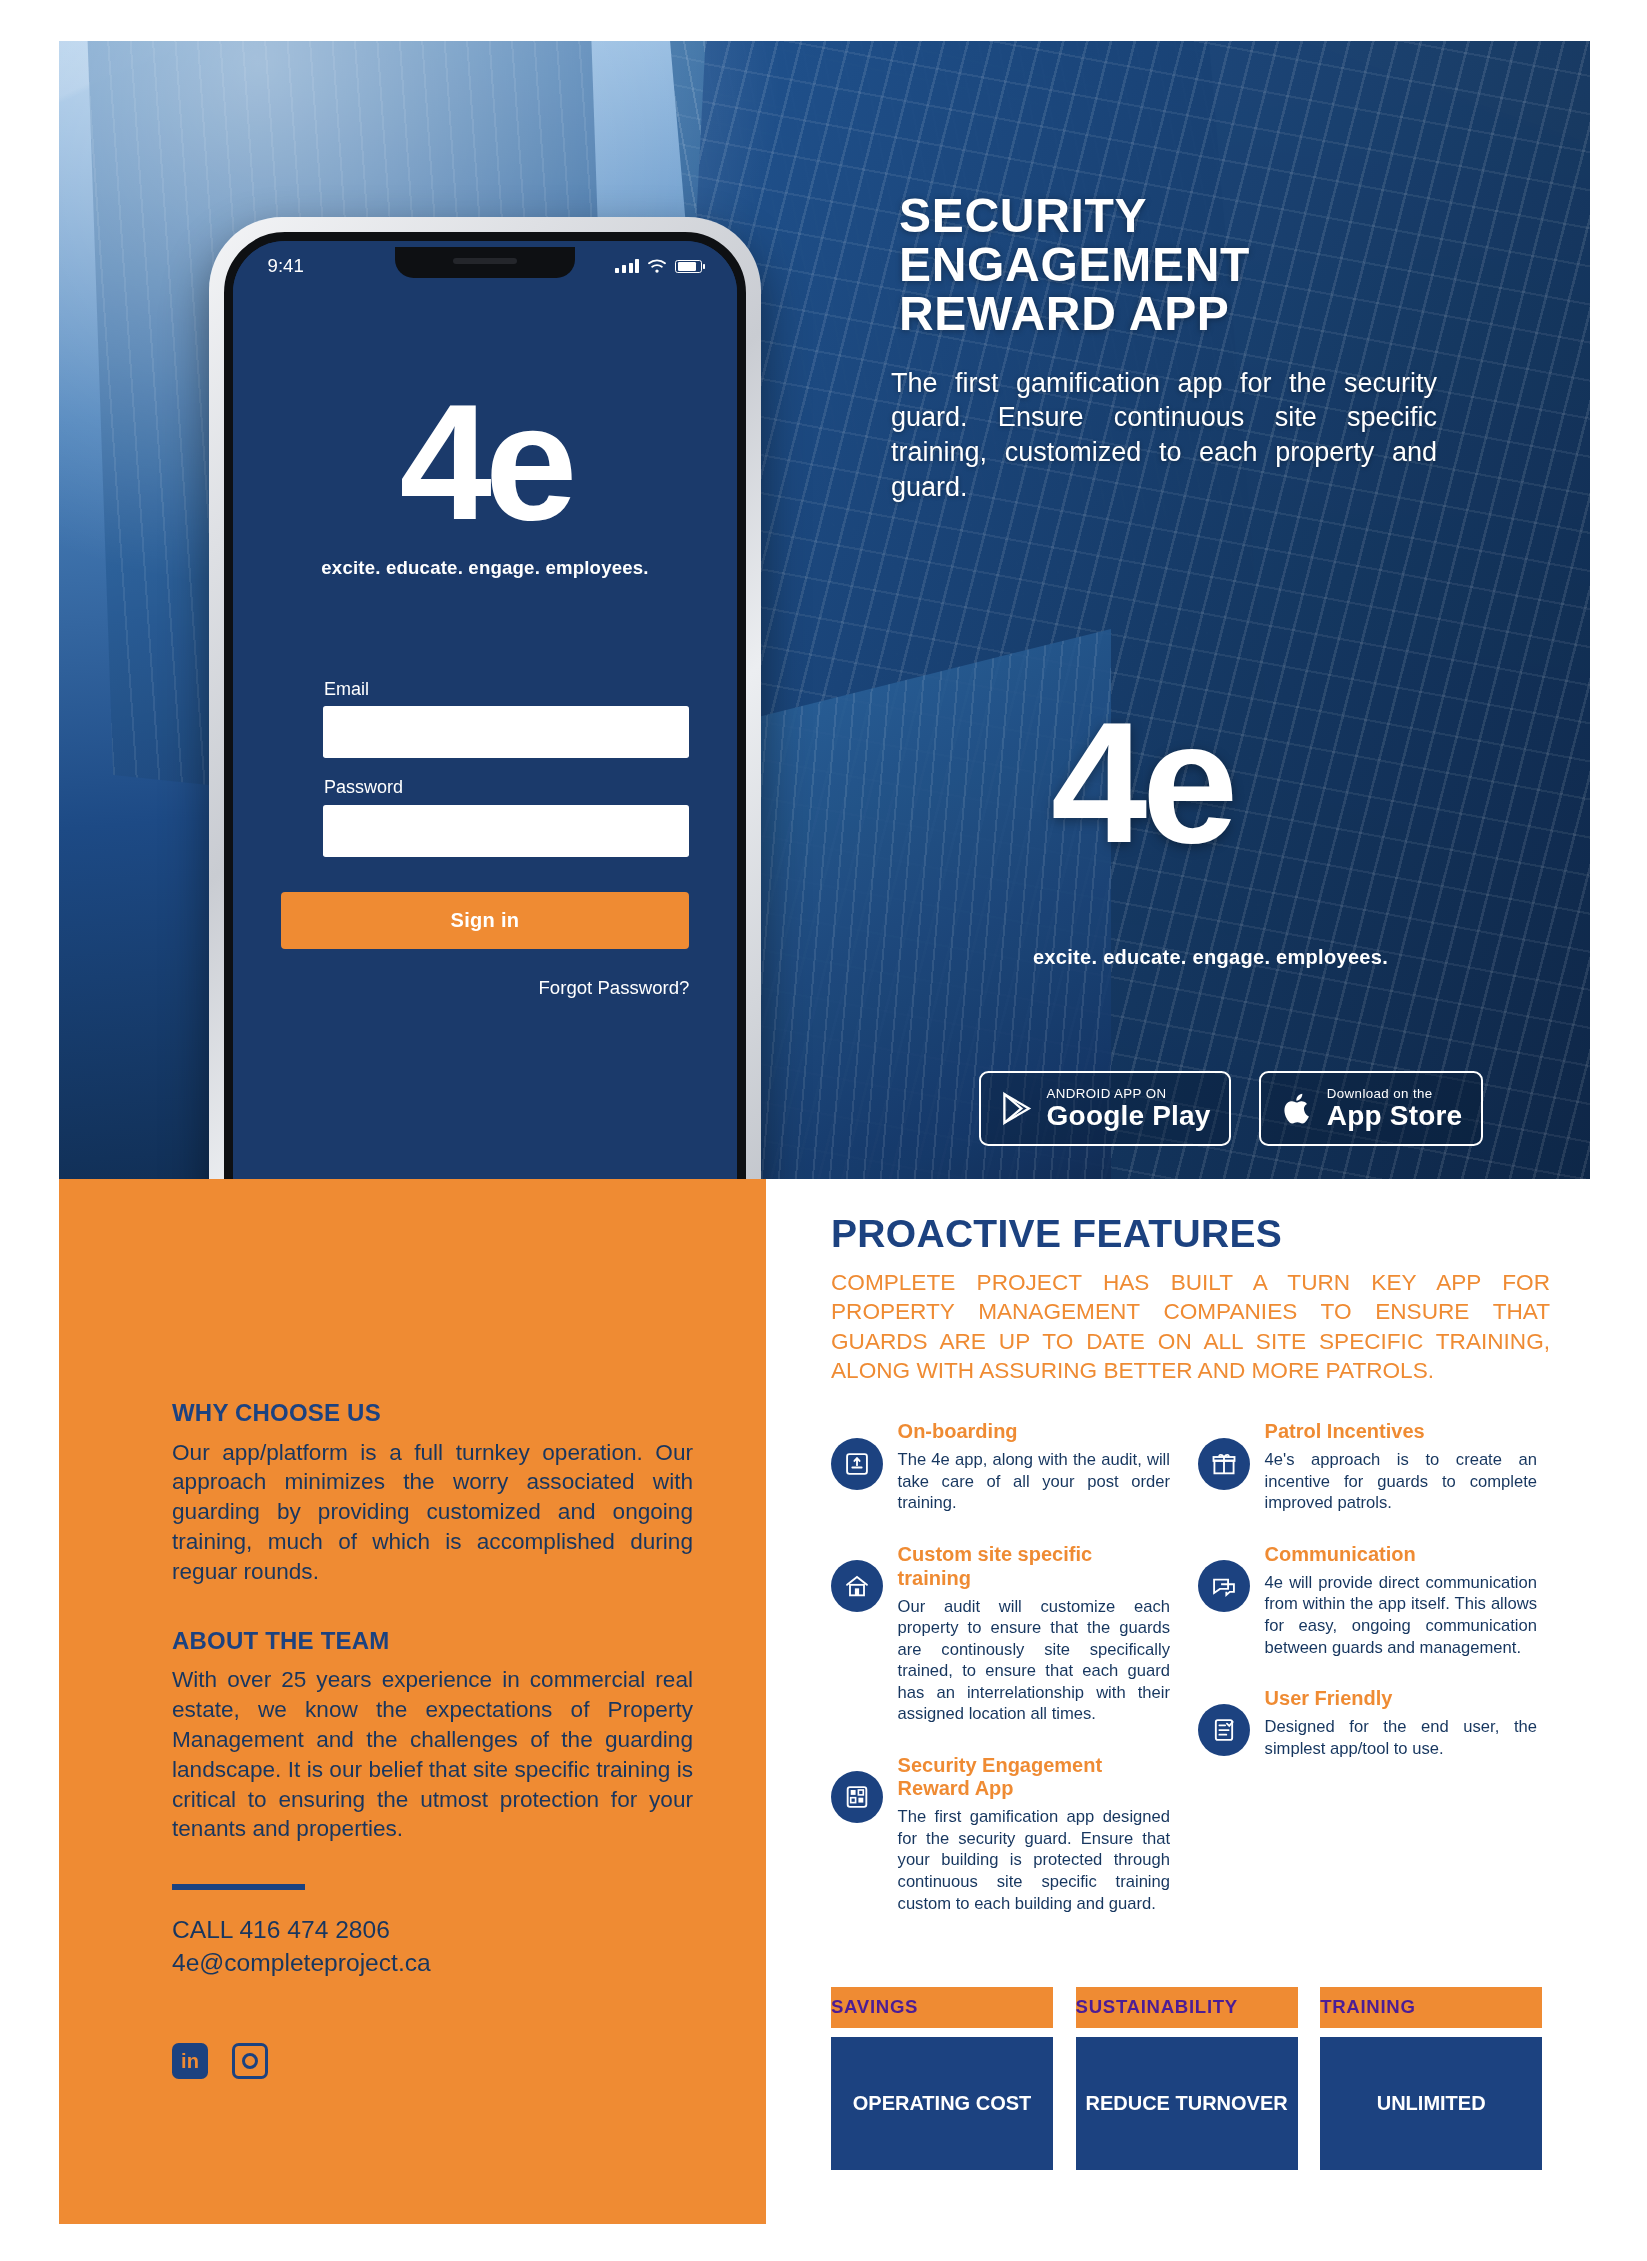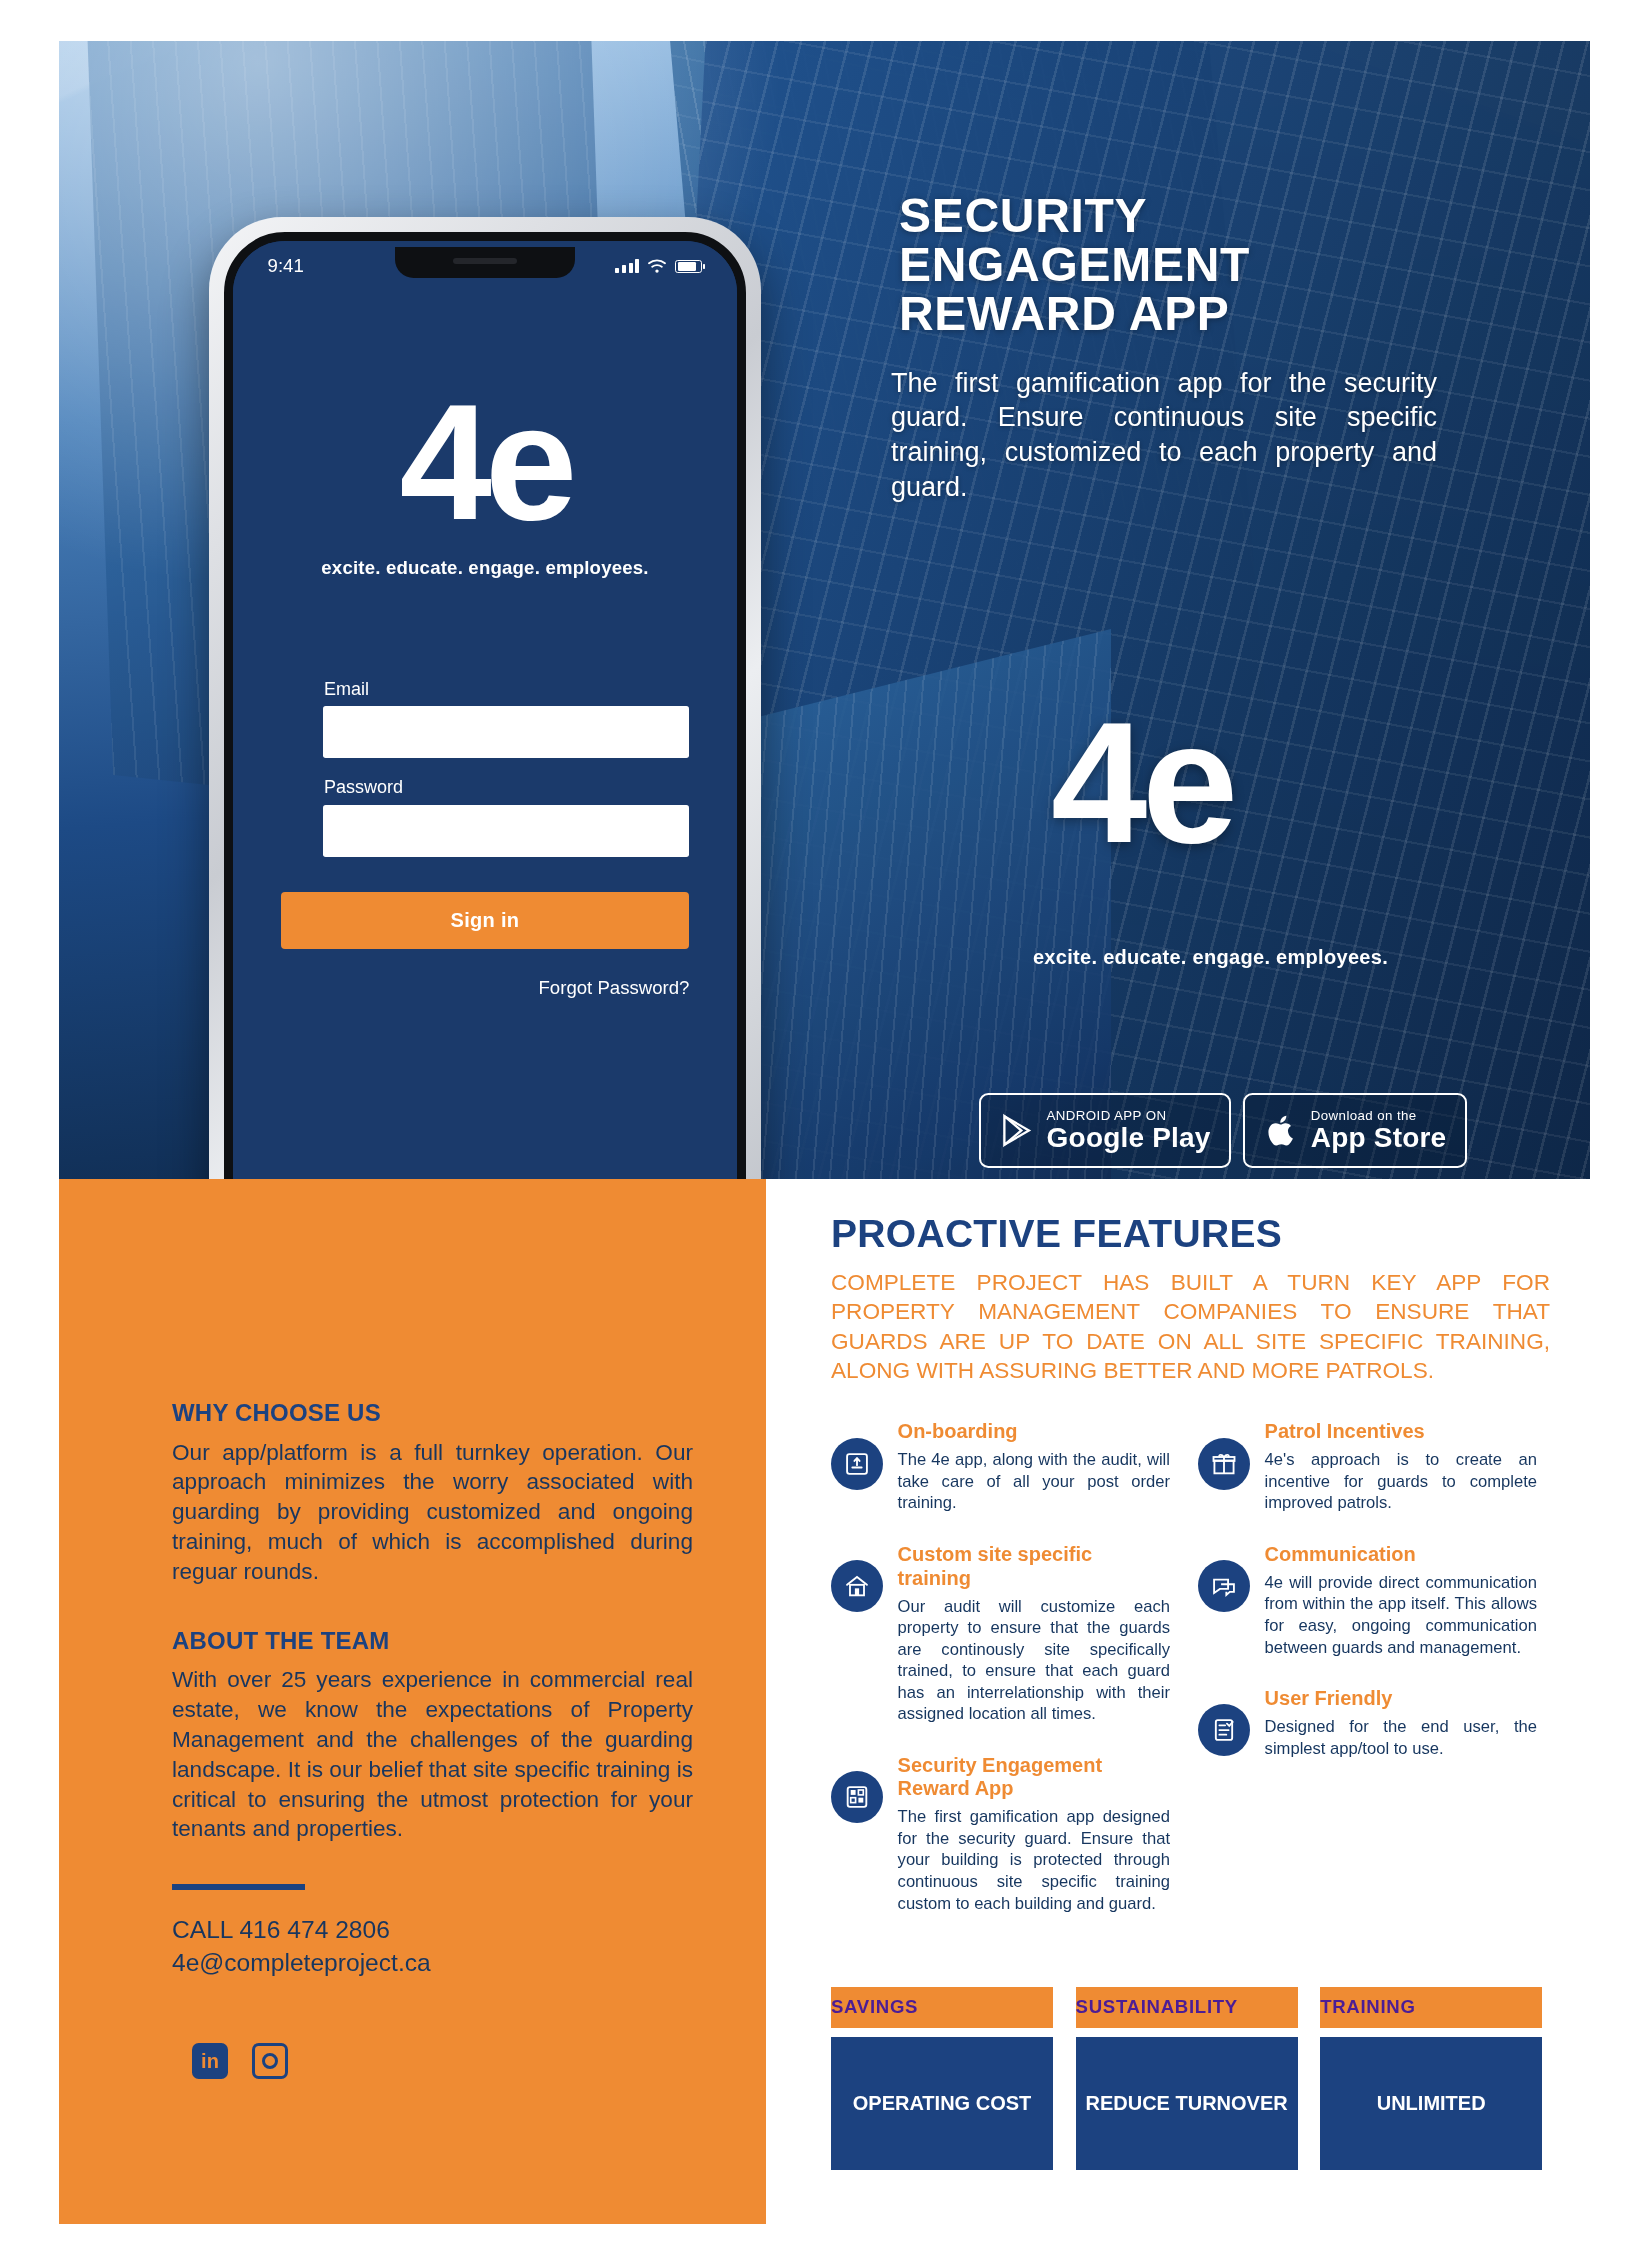--- a/index.html
+++ b/index.html
@@ -88,21 +88,21 @@
     position:absolute; left:992px; top:672px;
     color:#ffffff; font-size:173px; font-weight:bold; line-height:.8;
     letter-spacing:-5.3px; text-shadow:0 2.7px 12px rgba(0,0,0,.35);
   }
   .hero-tag {
     position:absolute; left:952px; top:905px; width:399px; text-align:center;
     color:#ffffff; font-size:20px; font-weight:bold; letter-spacing:0.3px;
   }
 
   
-  .badges { position:absolute; left:898px; top:1052px; display:flex; gap:12px;padding-left:22px; }
+  .badges { position:absolute; left:898px; top:1030px; display:flex; gap:28px;padding-left:22px; }
   .badge {
     height:75px; border:2px solid #ffffff; border-radius:9.3px;
     display:flex; align-items:center; gap:12px; padding:0 18.6px;
     background: rgba(6,22,45,.35);
   }
   .badge .bglyph { color:#fff; display:flex; align-items:center; }
   .badge .btext { color:#fff; line-height:1.05; }
   .badge .btop { font-size:13.3px; letter-spacing:0.4px; }
   .badge .bbot { font-size:28px; font-weight:bold; letter-spacing:0.2px; }
 
@@ -164,21 +164,21 @@
   }
   .lp-inner { padding:220px 73px 0 113px; }
   .lp-h {
     color:#1c4280; font-size:24px; font-weight:bold; letter-spacing:0.2px; margin:0 0 10.6px 0;
   }
   .lp-p {
     color:#18365f; font-size:22.6px; line-height:1.32; text-align:justify; margin:0 0 40px 0;
   }
   .rule { width:133px; height:6px; background:#1c4280; margin:18.6px 0 22.6px 0; }
   .lp-contact { color:#18365f; font-size:24.6px; line-height:1.35; }
-  .socials { margin-top:64px; display:flex; gap:24px;margin-left:20px; }
+  .socials { margin-top:64px; display:flex; gap:24px; }
   .sq {
     width:36px;height:36px;border-radius:6.7px;display:flex;align-items:center;justify-content:center;
   }
   .sq.li { background:#1c4280; color:#ef8b33; font-weight:bold; font-size:20px; }
   .sq.ig { border:3.3px solid #1c4280; }
   .sq.ig span{ display:block;width:16px;height:16px;border:3.3px solid #1c4280;border-radius:50%; }
 
   
   .right { position:absolute; left:772px; top:1171px; width:719px; }
   .pf-title { color:#1c4280; font-size:39px; font-weight:bold; letter-spacing:0.3px; margin:0 0 12px 0; }

